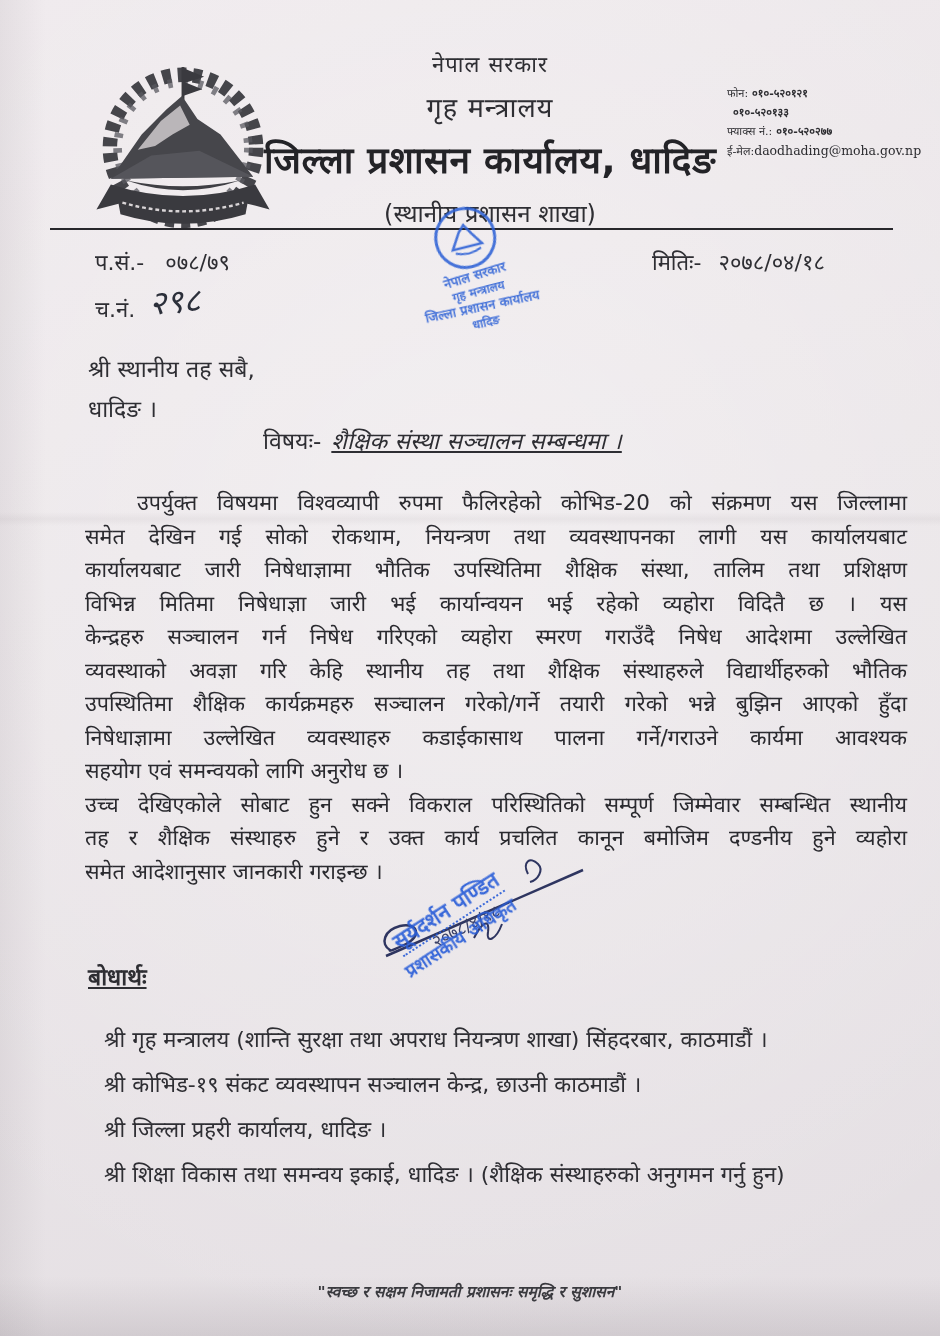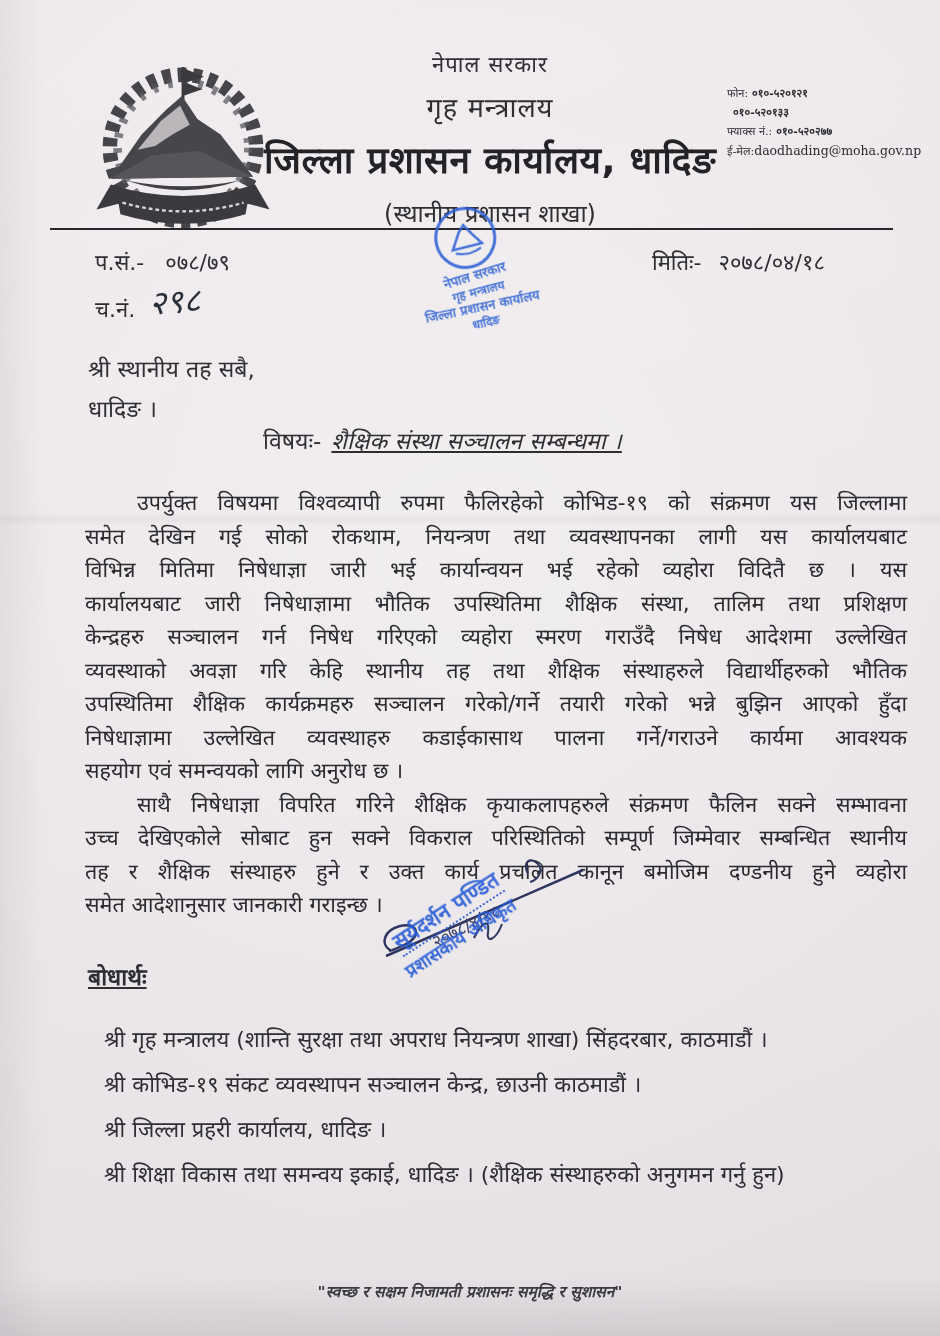--- a/index.html
+++ b/index.html
@@ -149,30 +149,29 @@
   </div>
 
   <div class="addr1">श्री स्थानीय तह सबै,</div>
   <div class="addr2">धादिङ ।</div>
 
   <div class="subject">
     <span>विषयः-</span><span class="subj-text">शैक्षिक संस्था सञ्चालन सम्बन्धमा ।</span>
   </div>
 
   <div class="body-text">
-    <div class="bl first">उपर्युक्त विषयमा विश्वव्यापी रुपमा फैलिरहेको कोभिड-१९ को संक्रमण यस जिल्लामा</div>
+    <div class="bl first">उपर्युक्त विषयमा विश्वव्यापी रुपमा फैलिरहेको कोभिड-20 को संक्रमण यस जिल्लामा</div>
     <div class="bl">समेत देखिन गई सोको रोकथाम, नियन्त्रण तथा व्यवस्थापनका लागी यस कार्यालयबाट</div>
+    <div class="bl">कार्यालयबाट जारी निषेधाज्ञामा भौतिक उपस्थितिमा शैक्षिक संस्था, तालिम तथा प्रशिक्षण</div>
     <div class="bl">विभिन्न मितिमा निषेधाज्ञा जारी भई कार्यान्वयन भई रहेको व्यहोरा विदितै छ । यस</div>
-    <div class="bl">कार्यालयबाट जारी निषेधाज्ञामा भौतिक उपस्थितिमा शैक्षिक संस्था, तालिम तथा प्रशिक्षण</div>
     <div class="bl">केन्द्रहरु सञ्चालन गर्न निषेध गरिएको व्यहोरा स्मरण गराउँदै निषेध आदेशमा उल्लेखित</div>
     <div class="bl">व्यवस्थाको अवज्ञा गरि केहि स्थानीय तह तथा शैक्षिक संस्थाहरुले विद्यार्थीहरुको भौतिक</div>
     <div class="bl">उपस्थितिमा शैक्षिक कार्यक्रमहरु सञ्चालन गरेको/गर्ने तयारी गरेको भन्ने बुझिन आएको हुँदा</div>
     <div class="bl">निषेधाज्ञामा उल्लेखित व्यवस्थाहरु कडाईकासाथ पालना गर्ने/गराउने कार्यमा आवश्यक</div>
     <div class="bl last">सहयोग एवं समन्वयको लागि अनुरोध छ ।</div>
-    <div class="bl first">साथै निषेधाज्ञा विपरित गरिने शैक्षिक कृयाकलापहरुले संक्रमण फैलिन सक्ने सम्भावना</div>
     <div class="bl">उच्च देखिएकोले सोबाट हुन सक्ने विकराल परिस्थितिको सम्पूर्ण जिम्मेवार सम्बन्धित स्थानीय</div>
     <div class="bl">तह र शैक्षिक संस्थाहरु हुने र उक्त कार्य प्रचलित कानून बमोजिम दण्डनीय हुने व्यहोरा</div>
     <div class="bl last">समेत आदेशानुसार जानकारी गराइन्छ ।</div>
   </div>
 
   <svg class="sig-svg" viewBox="0 0 230 125">
     <path d="M12,98 C2,92 6,78 22,74 C40,70 44,84 28,92 C18,97 10,100 12,98 Z" fill="none" stroke="#2e3560" stroke-width="2.5"></path>
     <path d="M8,104 L205,18" fill="none" stroke="#2e3560" stroke-width="2.5"></path>
     <path d="M150,22 C144,10 152,4 160,12 C166,18 160,28 152,30" fill="none" stroke="#2e3560" stroke-width="2"></path>
     <path d="M96,86 C104,70 112,66 110,80 C108,92 118,88 124,72" fill="none" stroke="#2e3560" stroke-width="2"></path>

